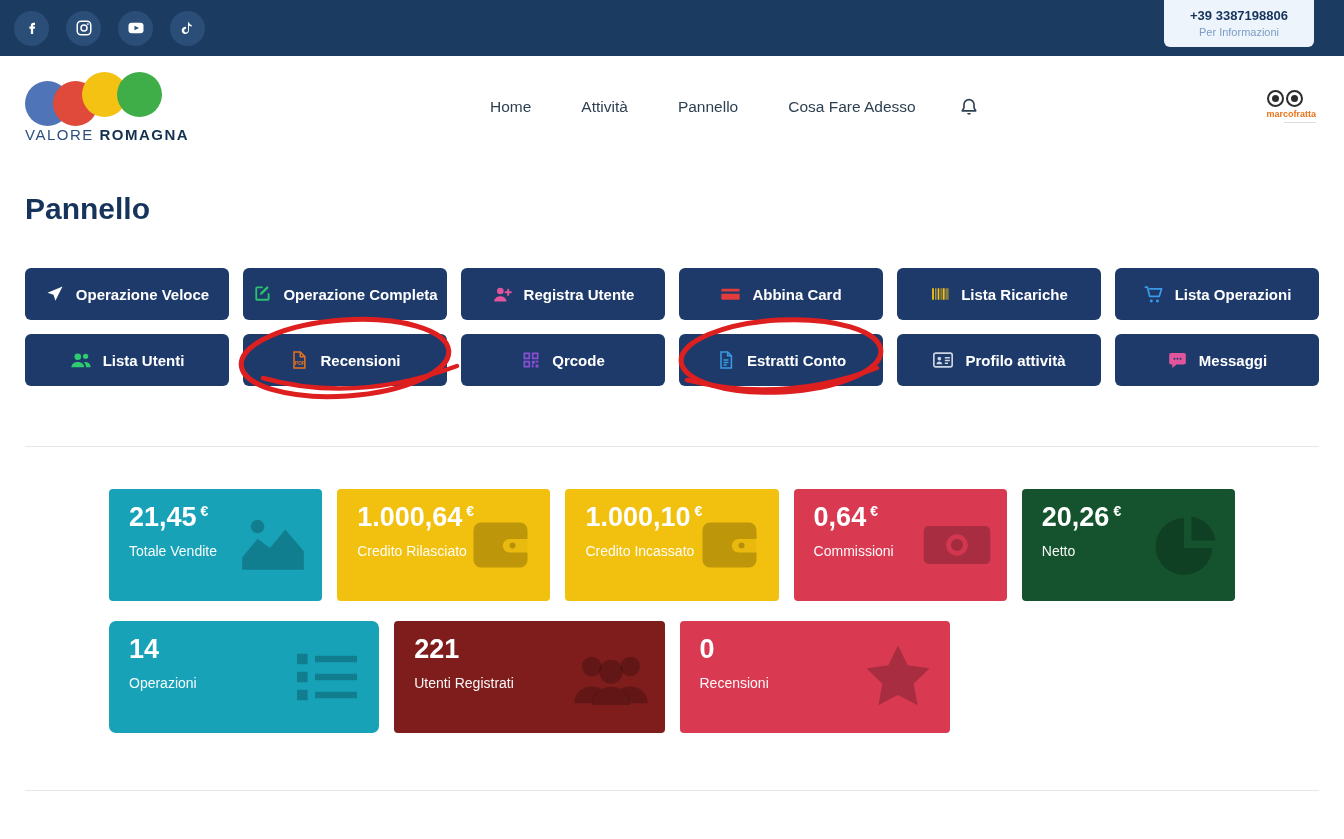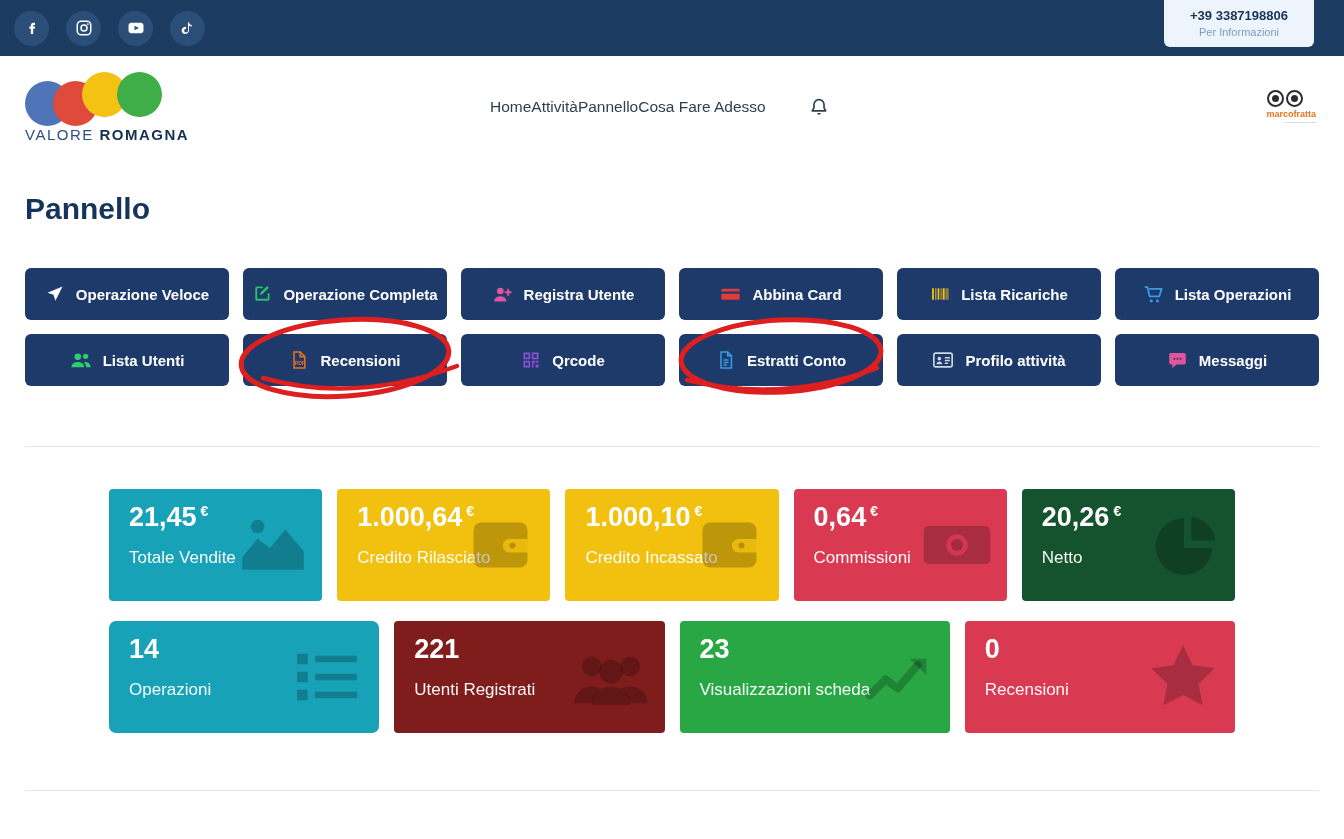--- a/index.html
+++ b/index.html
@@ -33,21 +33,21 @@
   .brand { width: 215px; }
   .brand-circles { position: relative; height: 52px; width: 150px; }
   .bc { position: absolute; width: 45px; height: 45px; border-radius: 50%; }
   .bc.blue   { left: 0;  top: 9px; background: #4f74b8; }
   .bc.red    { left: 28px; top: 9px; background: #e04a3a; }
   .bc.yellow { left: 57px; top: 0;  background: #f3c212; }
   .bc.green  { left: 92px; top: 0;  background: #3fae49; }
   .brand-text { font-size: 15px; letter-spacing: 1.5px; margin-top: 2px; }
   .brand-text .b1 { color: #2d4f7c; font-weight: 400; }
   .brand-text .b2 { color: #14304f; font-weight: 800; }
-  .nav { display: flex; margin-left: 250px; align-items: center; }
+  .nav { display: flex; gap: 50px; margin-left: 250px; align-items: center; }
   .nav a {
     color: #2e3f50; font-size: 15.5px; text-decoration: none; cursor: pointer;
     white-space: nowrap;
   }
   .bell { margin-left: 42px; cursor: pointer; display: flex; }
   .partner {
     margin-left: auto; text-align: right; width: 62px; cursor: default;
   }
   .glasses { display: flex; justify-content: center; gap: 2px; }
   .lens { width: 17px; height: 17px; border: 2.5px solid #2c2c2c; border-radius: 50%;
@@ -83,21 +83,21 @@
   .stat-row { display: grid; gap: 15px; }
   .stat-row.r1 { grid-template-columns: repeat(5, 1fr); }
   .stat-row.r2 { grid-template-columns: repeat(4, 1fr); margin-top: 20px; }
   .stat-card {
     height: 112px; border-radius: 4px; color: #fff; padding: 14px 20px;
     position: relative; overflow: hidden;
   }
   .stat-value { font-size: 27px; font-weight: bold; line-height: 1.05; }
   .stat-value .cur { font-size: 14px; margin-left: 4px; vertical-align: super; }
   .stat-value .cur:empty { display: none; }
-  .stat-label { font-size: 17px; margin-top: 17px; opacity: .96; }
+  .stat-label { font-size: 14px; margin-top: 12px; opacity: .96; }
   .stat-icon {
     position: absolute; right: 12px; top: 50%; transform: translateY(-50%);
     color: rgba(0,0,0,0.22); display: flex;
   }
   .stat-icon svg { display: block; }
 </style>
 </head>
 <body>
 
 <div class="topbar">
@@ -378,30 +378,20 @@
         <svg width="84" height="84" viewBox="0 0 24 24" fill="currentColor">
             <circle cx="6.5" cy="9" r="2.8"></circle>
             <circle cx="17.5" cy="9" r="2.8"></circle>
             <circle cx="12" cy="10.5" r="3.4"></circle>
             <path d="M1.5 19.5c0-2.8 2.2-4.8 5-4.8 1 0 1.9.2 2.7.7-1.4 1-2.3 2.4-2.6 4.1z"></path>
             <path d="M22.5 19.5c0-2.8-2.2-4.8-5-4.8-1 0-1.9.2-2.7.7 1.4 1 2.3 2.4 2.6 4.1z"></path>
             <path d="M6.5 20c0-3 2.4-5.2 5.5-5.2s5.5 2.2 5.5 5.2z"></path>
           </svg>
       </span>
     </div>
-    <div class="stat-card" style="background-color: rgb(42, 167, 69); --bg: #2aa745;">
-      <div class="stat-value"><span>23</span></div>
-      <div class="stat-label">Visualizzazioni scheda</div>
-      <span class="stat-icon">
-        <svg width="80" height="80" viewBox="0 0 24 24" fill="currentColor">
-            <path d="M3.5 17.5l4.8-4.8 3.6 2.7 6-7" fill="none" stroke="currentColor" stroke-width="2.4" stroke-linecap="round" stroke-linejoin="round"></path>
-            <path d="M15.5 6.5h5v5z"></path>
-          </svg>
-      </span>
-    </div>
     <div class="stat-card" style="background-color: rgb(217, 58, 82); --bg: #d93a52;">
       <div class="stat-value"><span>0</span></div>
       <div class="stat-label">Recensioni</div>
       <span class="stat-icon">
         <svg width="80" height="80" viewBox="0 0 24 24" fill="currentColor">
             <path d="M12 2.5l2.9 6 6.6.9-4.8 4.6 1.2 6.5L12 17.4l-5.9 3.1 1.2-6.5L2.5 9.4l6.6-.9z"></path>
           </svg>
       </span>
     </div>
   </div>

